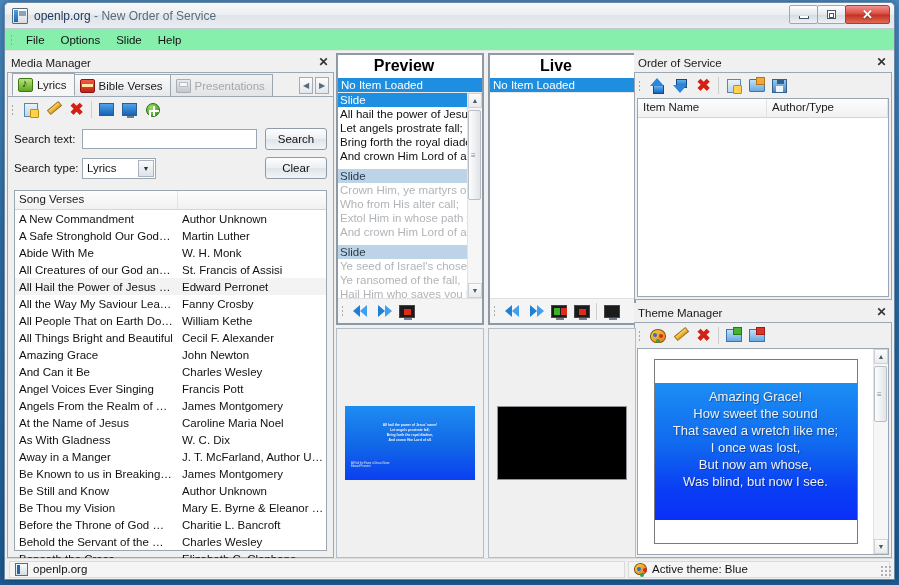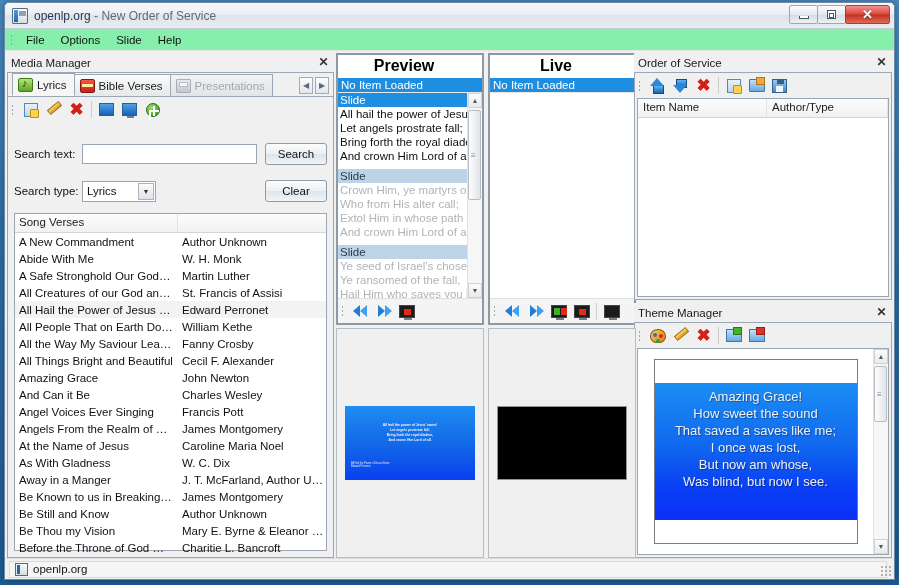--- a/index.html
+++ b/index.html
@@ -237,21 +237,21 @@
   .i-monitor{width:15px;height:13px;background:linear-gradient(to bottom,#4fa2ea,#1663b4);border:1px solid #2b5f94;position:relative;}
   .i-monitor::after{content:"";position:absolute;left:4px;bottom:-3px;width:7px;height:2px;background:#6f7d8b;}
   .i-plus{width:14px;height:14px;border-radius:50%;background:radial-gradient(circle at 35% 30%,#9ade67,#2f8f16);border:1px solid #24700f;position:relative;}
   .i-plus::after{content:"";position:absolute;left:6px;top:2px;width:2px;height:10px;background:#fff;box-shadow:-4px 4px 0 0 #fff,0 0 0 0 #fff;}
   .i-plus::before{content:"";position:absolute;left:2px;top:6px;width:10px;height:2px;background:#fff;}
 
   .search-area {
     padding: 6px 6px 2px 6px;
     flex: 0 0 auto;
   }
-  .search-row { display: flex; align-items: center; margin-bottom: 7px; margin-top: 15px; }
+  .search-row { display: flex; align-items: center; margin-bottom: 7px; }
   .search-label { width: 68px; font-size: 11.5px; color: #111; }
   .search-input {
     flex: 1 1 auto;
     height: 20px;
     border: 1px solid #9aa7b3;
     background: #fff;
     font-family: "Liberation Sans", sans-serif;
     font-size: 11.5px;
     padding: 0 4px;
     color: #111;
@@ -672,42 +672,42 @@
             <div style="display:flex;flex-direction:column;flex:1 1 auto;min-width:0;">
               <div class="lv-header">
                 <div class="col-title">Song Verses</div>
               </div>
               <div class="lv-body" id="song-rows">
                   <div class="lv-row">
                     <div class="col-title">A New Commandment</div>
                     <div class="col-author">Author Unknown</div>
                   </div>
                   <div class="lv-row">
+                    <div class="col-title">A Safe Stronghold Our God…</div>
+                    <div class="col-author">Martin Luther</div>
+                  </div>
+                  <div class="lv-row">
                     <div class="col-title">Abide With Me</div>
                     <div class="col-author">W. H. Monk</div>
-                  </div>
-                  <div class="lv-row">
-                    <div class="col-title">A Safe Stronghold Our God…</div>
-                    <div class="col-author">Martin Luther</div>
                   </div>
                   <div class="lv-row">
                     <div class="col-title">All Creatures of our God an…</div>
                     <div class="col-author">St. Francis of Assisi</div>
                   </div>
                   <div class="lv-row sel">
                     <div class="col-title">All Hail the Power of Jesus …</div>
                     <div class="col-author">Edward Perronet</div>
                   </div>
                   <div class="lv-row">
+                    <div class="col-title">All the Way My Saviour Lea…</div>
+                    <div class="col-author">Fanny Crosby</div>
+                  </div>
+                  <div class="lv-row">
                     <div class="col-title">All People That on Earth Do…</div>
                     <div class="col-author">William Kethe</div>
-                  </div>
-                  <div class="lv-row">
-                    <div class="col-title">All the Way My Saviour Lea…</div>
-                    <div class="col-author">Fanny Crosby</div>
                   </div>
                   <div class="lv-row">
                     <div class="col-title">All Things Bright and Beautiful</div>
                     <div class="col-author">Cecil F. Alexander</div>
                   </div>
                   <div class="lv-row">
                     <div class="col-title">Amazing Grace</div>
                     <div class="col-author">John Newton</div>
                   </div>
                   <div class="lv-row">
@@ -932,21 +932,21 @@
               <div class="tb-btn">
                   <span class="i-folder-red"></span>
                 </div>
             </div>
             <div class="tm-preview">
               <div class="tm-canvas">
                 <div class="theme-card">
                   <div class="theme-slide">
                     <div>Amazing Grace!</div>
                     <div>How sweet the sound</div>
-                    <div>That saved a saves like me;</div>
+                    <div>That saved a wretch like me;</div>
                     <div>I once was lost,</div>
                     <div>But now am whose,</div>
                     <div>Was blind, but now I see.</div>
                   </div>
                 </div>
               </div>
               <div class="vscroll">
                 <div class="sb-arrow">▲</div>
                 <div class="sb-track">
                   <div class="sb-thumb" style="top:2px;height:56px;"></div>
@@ -958,17 +958,21 @@
         </div>
 
       </div>
     </div>
 
     <div class="statusbar">
       <div class="sb-cell sb-left">
         <span class="status-icon app"></span>
         <span>openlp.org</span>
       </div>
+      <div class="sb-cell sb-right">
+        <span class="i-palette" style="width:13px;height:12px;"></span>
+        <span>Active theme: Blue</span>
+      </div>
       <div class="sb-grip"></div>
     </div>
 
   </div>
 </div>
 
 </body></html>

